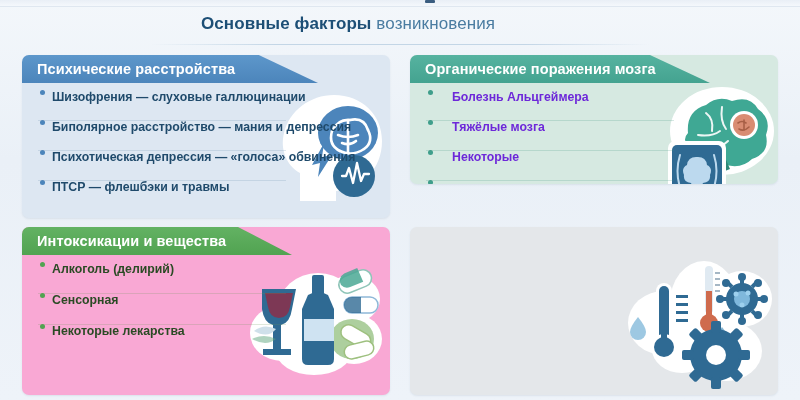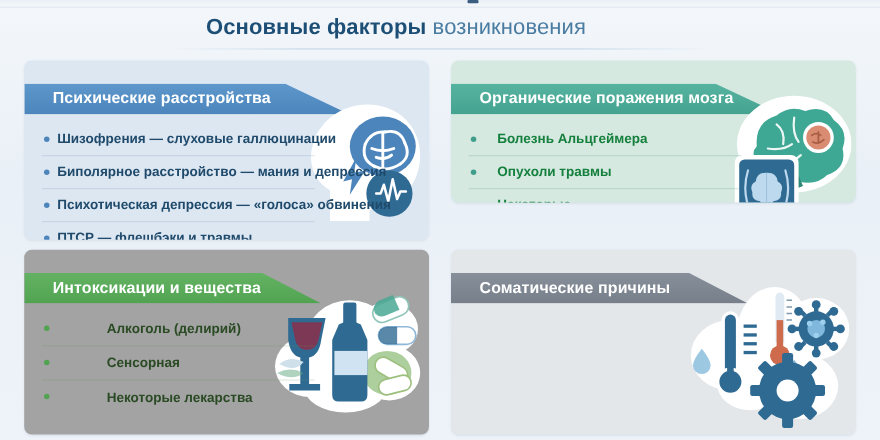--- a/index.html
+++ b/index.html
@@ -32,24 +32,24 @@
     position: absolute;
     left: 425px; top: 0px;
     width: 10px; height: 3px;
     background: #3a5d80;
     border-radius: 1px;
   }
 
   
   .page-title {
     position: absolute;
-    left: 12px; top: 14px;
+    left: 0; top: 14px;
     width: 696px;
     text-align: center;
-    font-size: 20px;
+    font-size: 17px;
     letter-spacing: .1px;
     color: #2b5f87;
     white-space: nowrap;
   }
   .page-title .strong {
     font-weight: bold;
     color: #1d4f76;
   }
   .page-title .light {
     font-weight: normal;
@@ -70,57 +70,56 @@
   }
   .card {
     position: absolute;
     width: 368px;
     border-radius: 7px;
     overflow: hidden;
     box-shadow: 0 1px 2px rgba(60,90,120,.10);
   }
   .card.c1 { left: 0px;   top: 0px;   height: 163px; background: #dde7f2; }
   .card.c2 { left: 388px; top: 0px;   height: 129px; background: #d6e9e1; }
-  .card.c3 { left: 0px;   top: 172px; height: 168px; background: #a3a3a3; }
+  .card.c3 { left: 0px;   top: 172px; height: 168px; background: #f9a8d4; }
   .card.c4 { left: 388px; top: 172px; height: 168px; background: #e4e7ea; }
 
   
   .ribbon {
     position: relative;
     height: 28px;
     display: flex;
     align-items: center;
-    padding-left: 26px;
+    padding-left: 15px;
     box-sizing: border-box;
     color: #ffffff;
     font-size: 14.5px;
     font-weight: bold;
     letter-spacing: .1px;
     white-space: nowrap;
     clip-path: polygon(0 0, 80% 0, 100% 100%, 0 100%);
-    margin-top: 21px;
     -webkit-clip-path: polygon(0 0, 80% 0, 100% 100%, 0 100%);
   }
   .c1 .ribbon { width: 296px; background: linear-gradient(180deg,#5d97cb 0%,#4c85bb 100%); }
   .c2 .ribbon { width: 300px; background: linear-gradient(180deg,#56b3a0 0%,#44a390 100%); }
   .c3 .ribbon { width: 270px; background: linear-gradient(180deg,#63b263 0%,#51a351 100%); }
   .c4 .ribbon { width: 270px; background: linear-gradient(180deg,#868f9a 0%,#767f8a 100%); }
 
   
   .items {
     position: relative;
     z-index: 3;
     padding: 7px 0 0 0;
     margin: 0;
     list-style: none;
   }
   .item {
     position: relative;
     display: flex;
-    align-items: center;
+    align-items: flex-start;
     padding: 0 10px 0 18px;
     height: 30px;
     font-size: 12.3px;
     color: #1f4a6b;
     white-space: nowrap;
   }
   .c3 .item, .c4 .item { height: 31px; }
   .item + .item::before {
     content: "";
     position: absolute;
@@ -136,22 +135,22 @@
     width: 5px; height: 5px;
     border-radius: 50%;
     margin-right: 7px;
     flex: 0 0 auto;
   }
   .c1 .dot { background: #4c85bb; }
   .c2 .dot { background: #3f9e8b; }
   .c3 .dot { background: #51a351; }
   .c4 .dot { background: #7a838e; }
 
-  .c2 .item-label { color: #15803d; padding-left: 12px; }
-  .c3 .item-label { color: #2a4a24; margin-left: 45px; }
+  .c2 .item-label { color: #6d28d9; padding-left: 12px; }
+  .c3 .item-label { color: #2a4a24; }
   .c4 .item-label { color: #2f4256; }
   .item-label { font-weight: bold; }
 
   
   .art {
     position: absolute;
     z-index: 1;
     pointer-events: none;
   }
   .art.a1 { right: 4px;  top: 22px; width: 120px; height: 132px; }
@@ -254,21 +253,21 @@
           <path d="M78 76 q5 16 0 32" stroke="#bcd9ee" stroke-width="2" fill="none" stroke-linecap="round"></path>
         </svg>
       </div>
       <ul class="items">
         <li class="item">
           <span class="dot"></span>
           <span class="item-label">Болезнь Альцгеймера</span>
         </li>
         <li class="item">
           <span class="dot"></span>
-          <span class="item-label">Опухоли травмы</span>
+          <span class="item-label">Тяжёлые мозга</span>
         </li>
         <li class="item">
           <span class="dot"></span>
           <span class="item-label">Некоторые</span>
         </li>
         <li class="item">
           <span class="dot"></span>
         </li>
       </ul>
     </div>
@@ -322,23 +321,20 @@
           <span class="item-label">Сенсорная</span>
         </li>
         <li class="item">
           <span class="dot"></span>
           <span class="item-label">Некоторые лекарства</span>
         </li>
       </ul>
     </div>
 
     <div class="card c4">
-      <div class="ribbon">
-        <span>Соматические причины</span>
-      </div>
       <div class="art a4">
         <svg viewBox="0 0 160 145">
           <g fill="#ffffff">
             <ellipse cx="48" cy="76" rx="36" ry="32"></ellipse>
             <ellipse cx="88" cy="56" rx="34" ry="42"></ellipse>
             <ellipse cx="126" cy="52" rx="30" ry="28"></ellipse>
             <ellipse cx="110" cy="104" rx="36" ry="30"></ellipse>
             <ellipse cx="66" cy="102" rx="30" ry="24"></ellipse>
           </g>
           <g>

